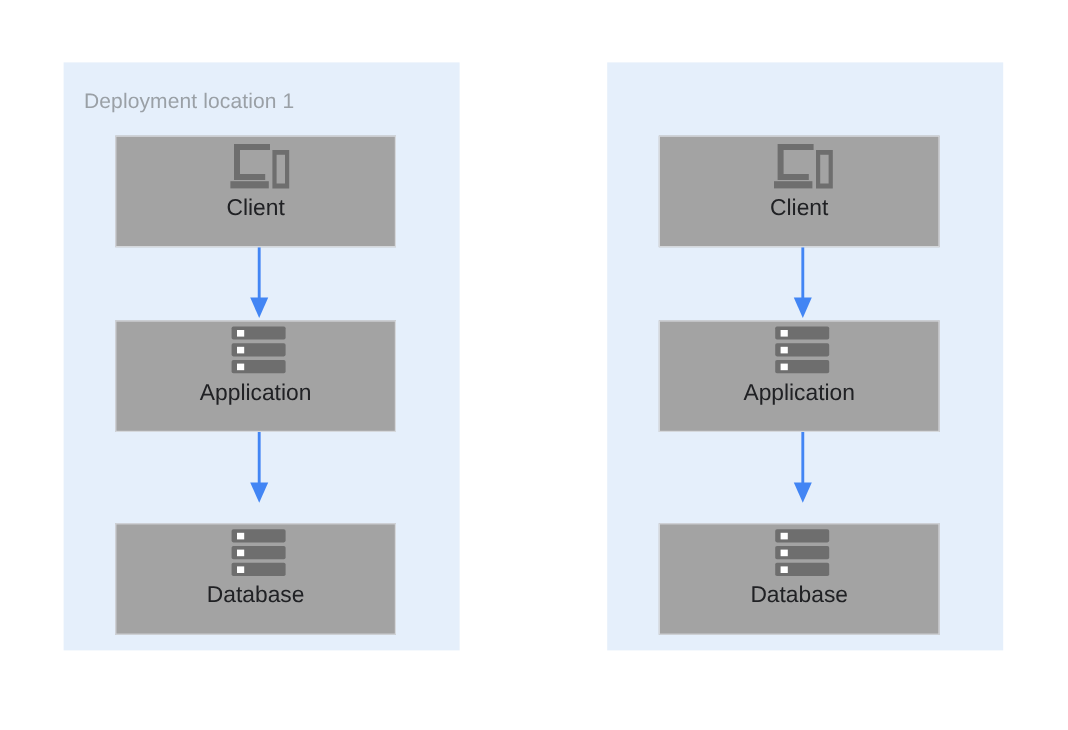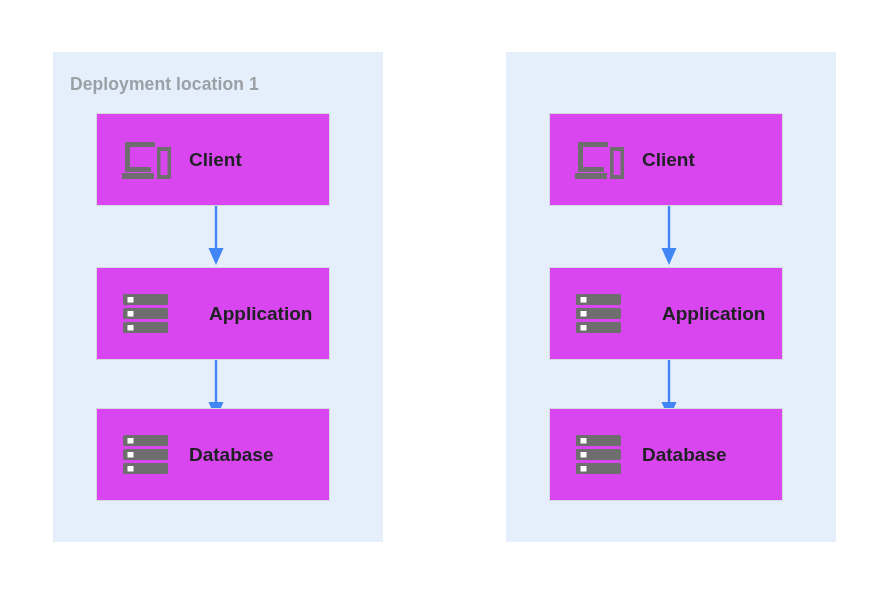--- a/index.html
+++ b/index.html
@@ -13,21 +13,20 @@
     background: #ffffff;
     font-family: "Liberation Sans", sans-serif;
     overflow: hidden;
   }
 
   #diagram-canvas {
     position: relative;
     width: 890px;
     height: 472px;
     background: #ffffff;
-    font-weight: bold;
   }
 
   
   .zone {
     position: absolute;
     top: 52px;
     width: 330px;
     height: 490px;
     background: #e5effb;
     box-sizing: border-box;
@@ -45,31 +44,31 @@
     letter-spacing: 0.1px;
     white-space: nowrap;
   }
 
   
   .node {
     position: absolute;
     left: 43px;
     width: 234px;
     height: 93px;
-    background: #d946ef;
+    background: #a3a3a3;
     border: 1px solid #d5d8dc;
     box-sizing: border-box;
     display: flex;
-    flex-direction: row;
+    flex-direction: column;
     align-items: center;
     justify-content: flex-start;
   }
   .node.node-client      { top: 61px; }
-  .node.node-application { top: 215px; gap: 20px; }
-  .node.node-database    { top: 356px; }
+  .node.node-application { top: 215px; }
+  .node.node-database    { top: 384px; }
 
   .node-icon {
     flex: 0 0 auto;
     width: 56px;
     height: 48px;
     margin-left: 22px;
     margin-right: 14px;
     display: flex;
     align-items: center;
     justify-content: center;

